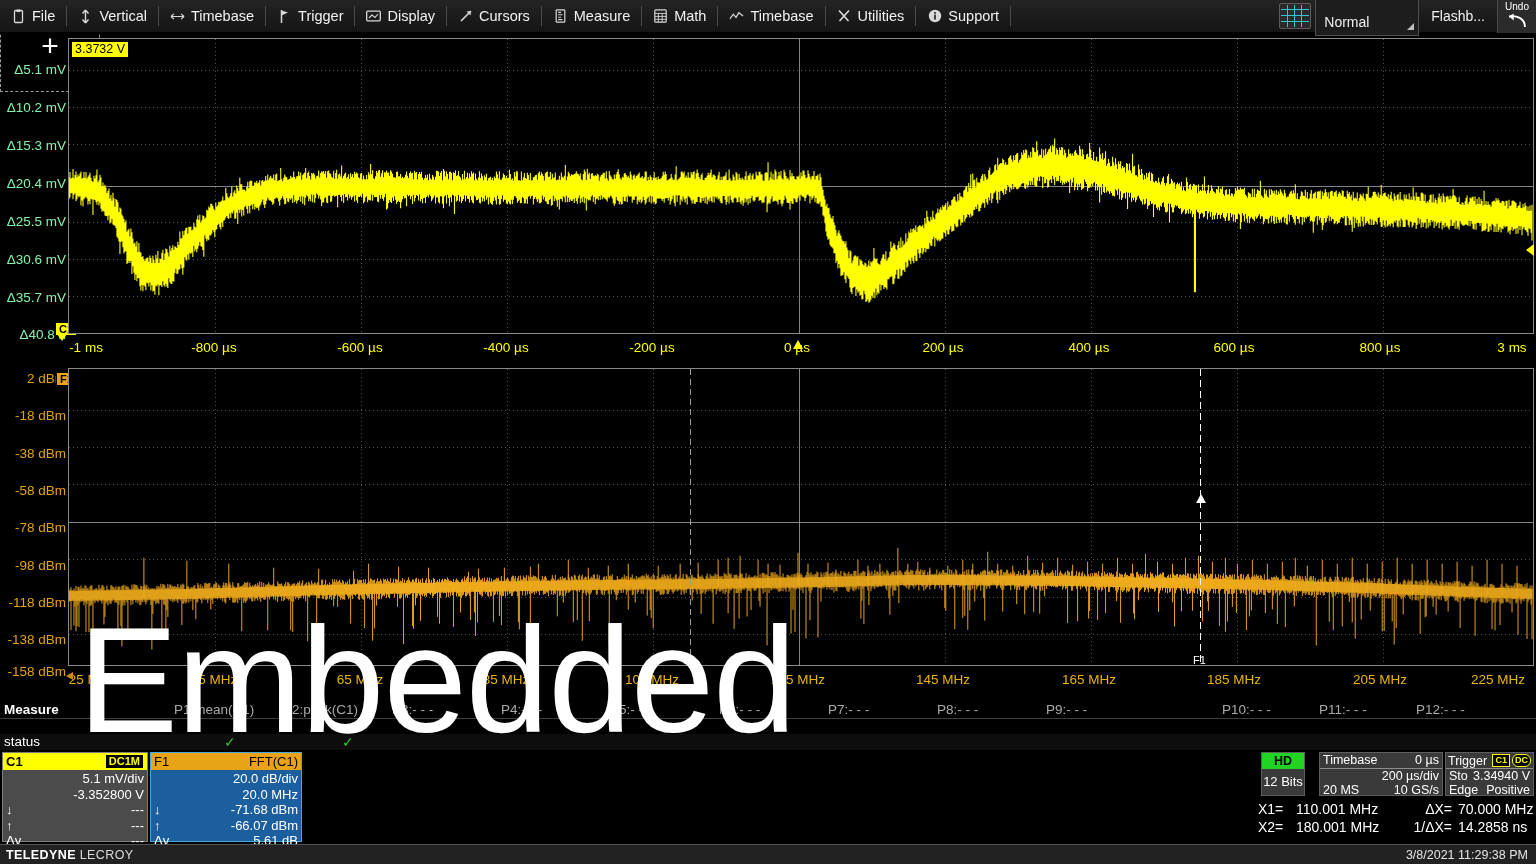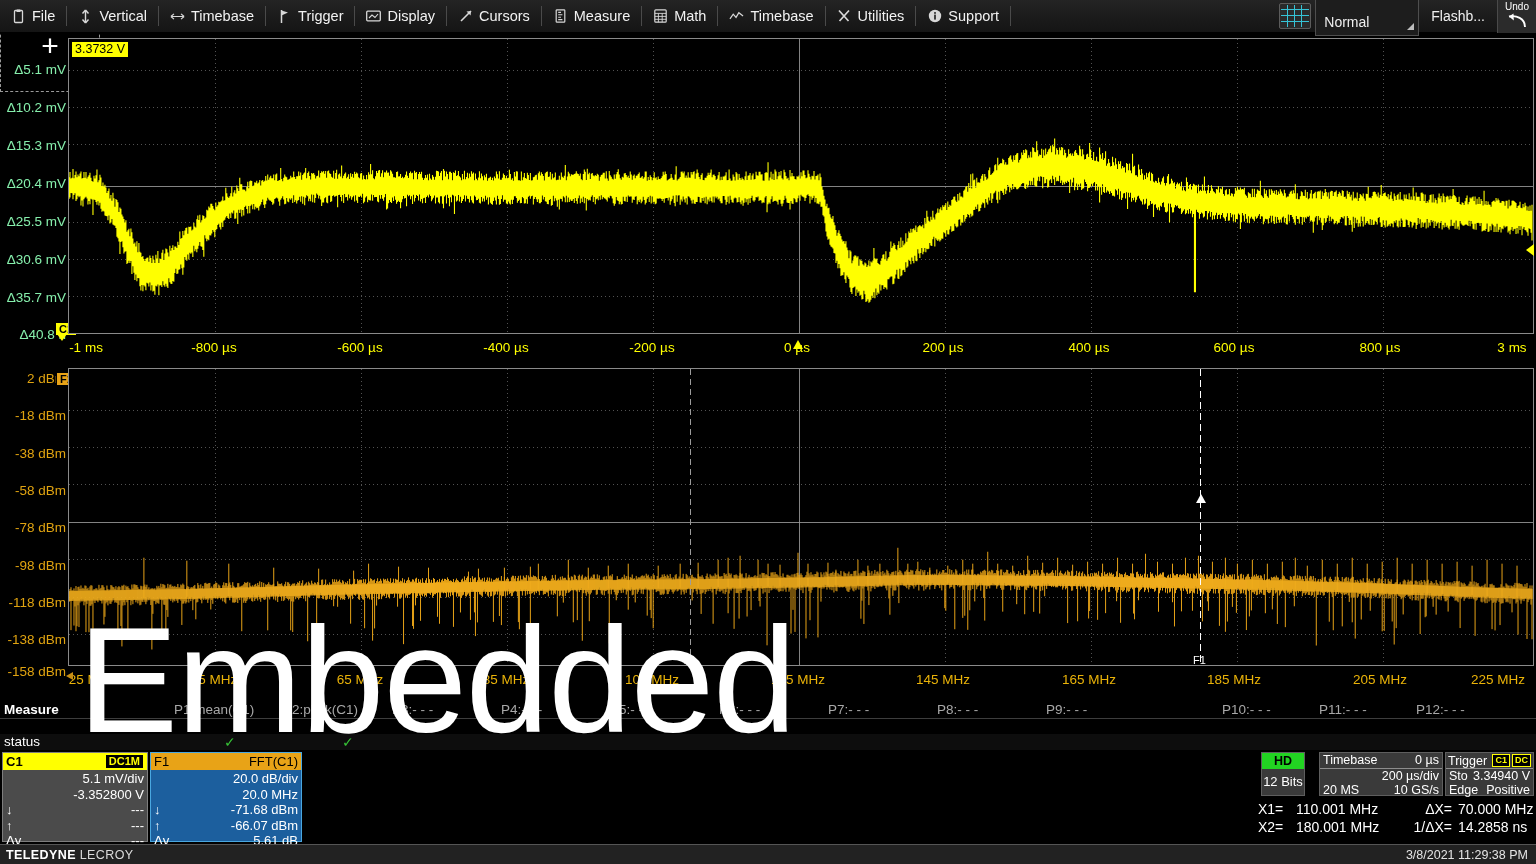--- a/index.html
+++ b/index.html
@@ -168,21 +168,21 @@
 
   #sp-tb{left:1319px;width:124px;height:44px;background:#3a3a3a;border:1px solid #5e5e5e;}
   #sp-tb .tb-head{height:15px;display:flex;justify-content:space-between;padding:0 3px;
                   border-bottom:1px solid #8d8d8d;line-height:15px;font-size:12.5px;}
   #sp-tb .tb-line{display:flex;justify-content:space-between;padding:0 3px;line-height:14px;font-size:12.5px;}
 
   #sp-tr{left:1445px;width:89px;height:44px;background:#3a3a3a;border:1px solid #5e5e5e;}
   #sp-tr .tr-head{height:15px;display:flex;justify-content:space-between;align-items:center;padding:0 2px;
                   border-bottom:1px solid #8d8d8d;font-size:12.5px;}
   .tr-badge{background:#000;color:#ffff00;border:1px solid #ffff00;font-size:9px;line-height:11px;padding:0 2px;font-weight:700;margin-left:2px;}
-  .tr-badge.dc{color:#ffff00;}
+  .tr-badge.dc{color:#ffff00;border-radius:6px;}
   #sp-tr .tr-line{display:flex;justify-content:space-between;padding:0 3px;line-height:14px;font-size:12.5px;}
 
   .cursor-readout{position:absolute;left:1258px;top:800px;width:278px;font-size:14px;color:#fff;line-height:18px;}
   .cr-line{display:flex;white-space:nowrap;}
   .cr-k{width:38px;flex:none;}
   .cr-v{width:104px;flex:none;text-align:left;}
   .cr-k2{width:52px;flex:none;text-align:right;padding-right:6px;}
   .cr-v2{flex:1;text-align:left;}
 
   

